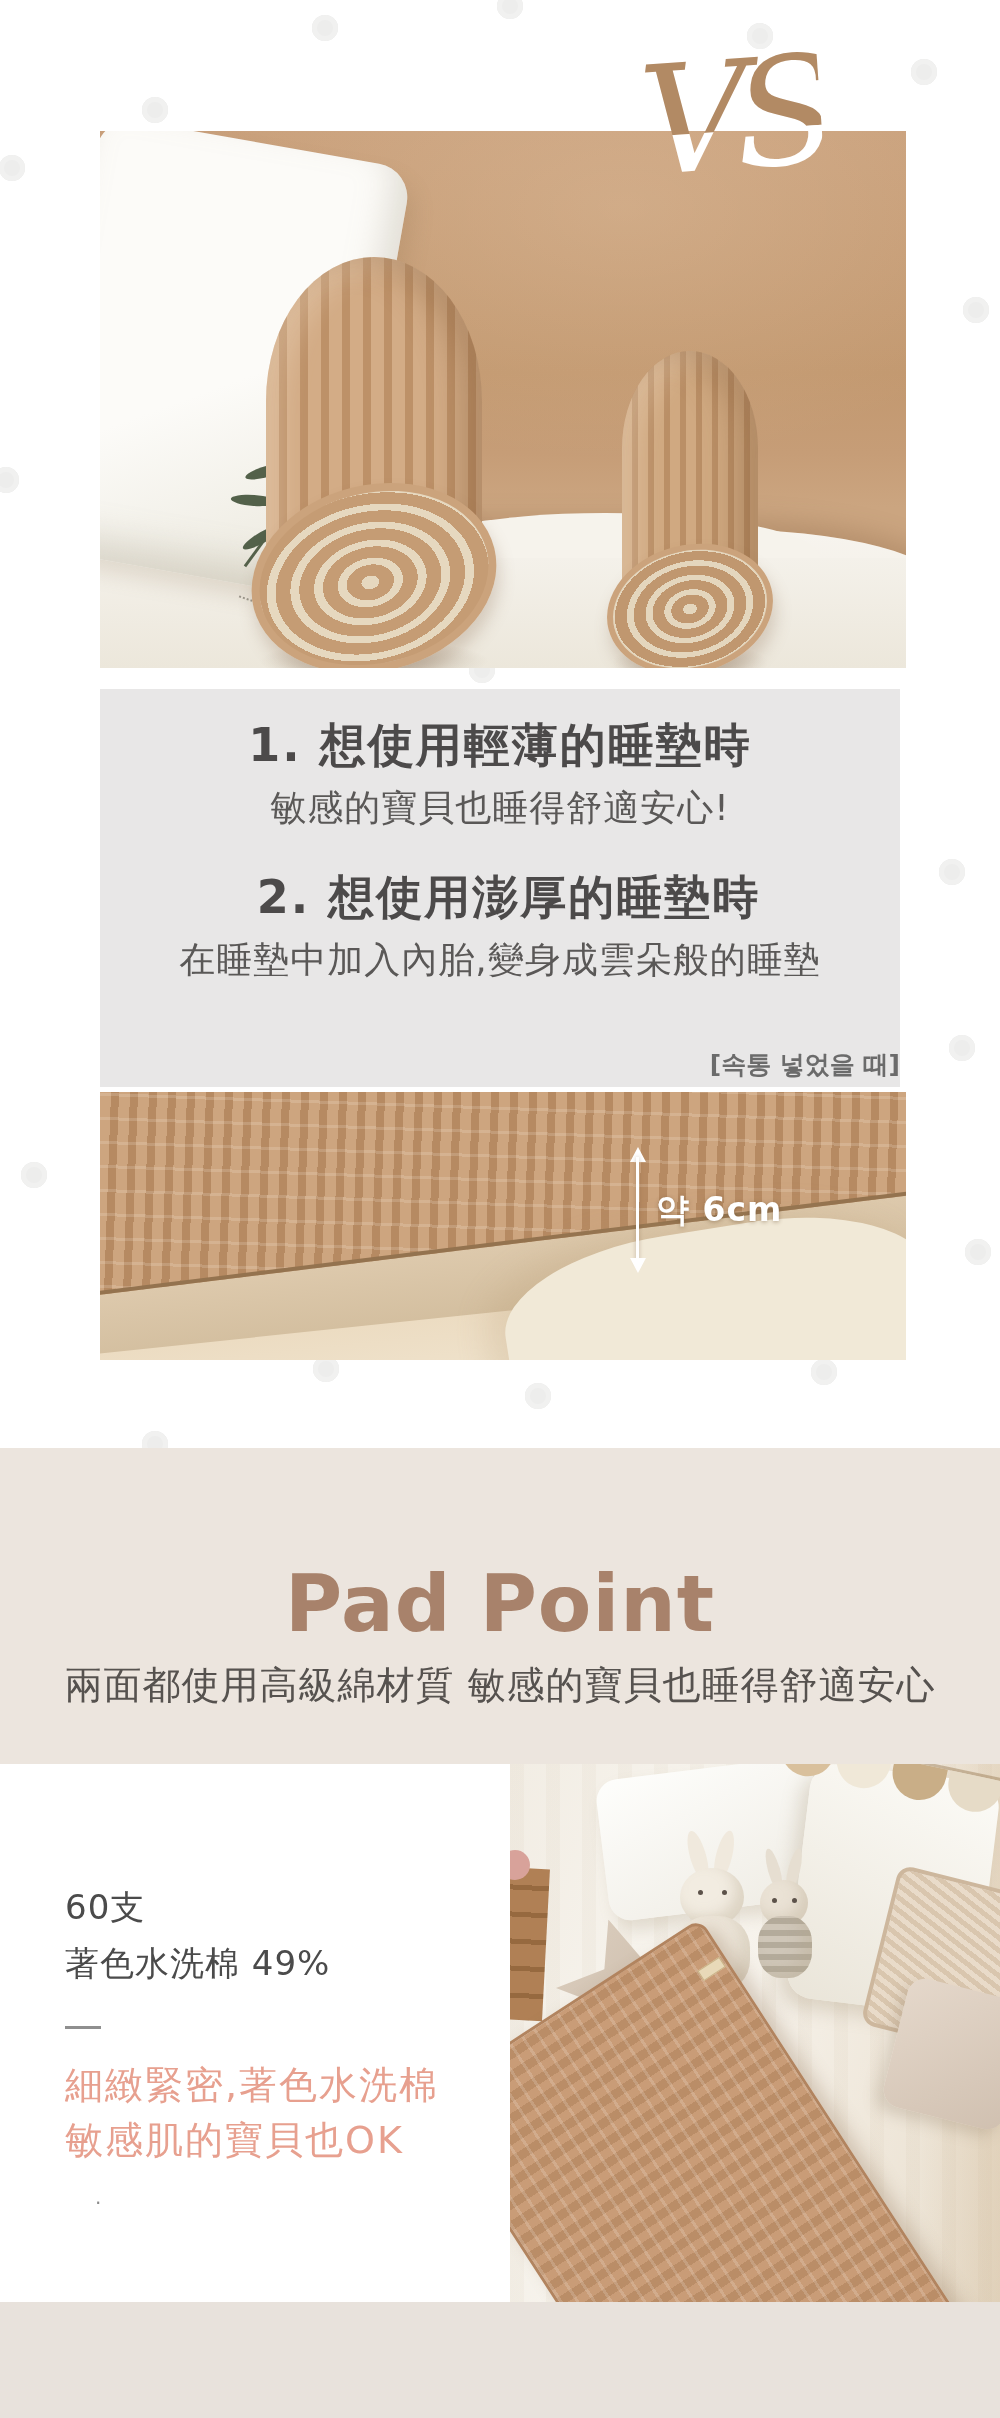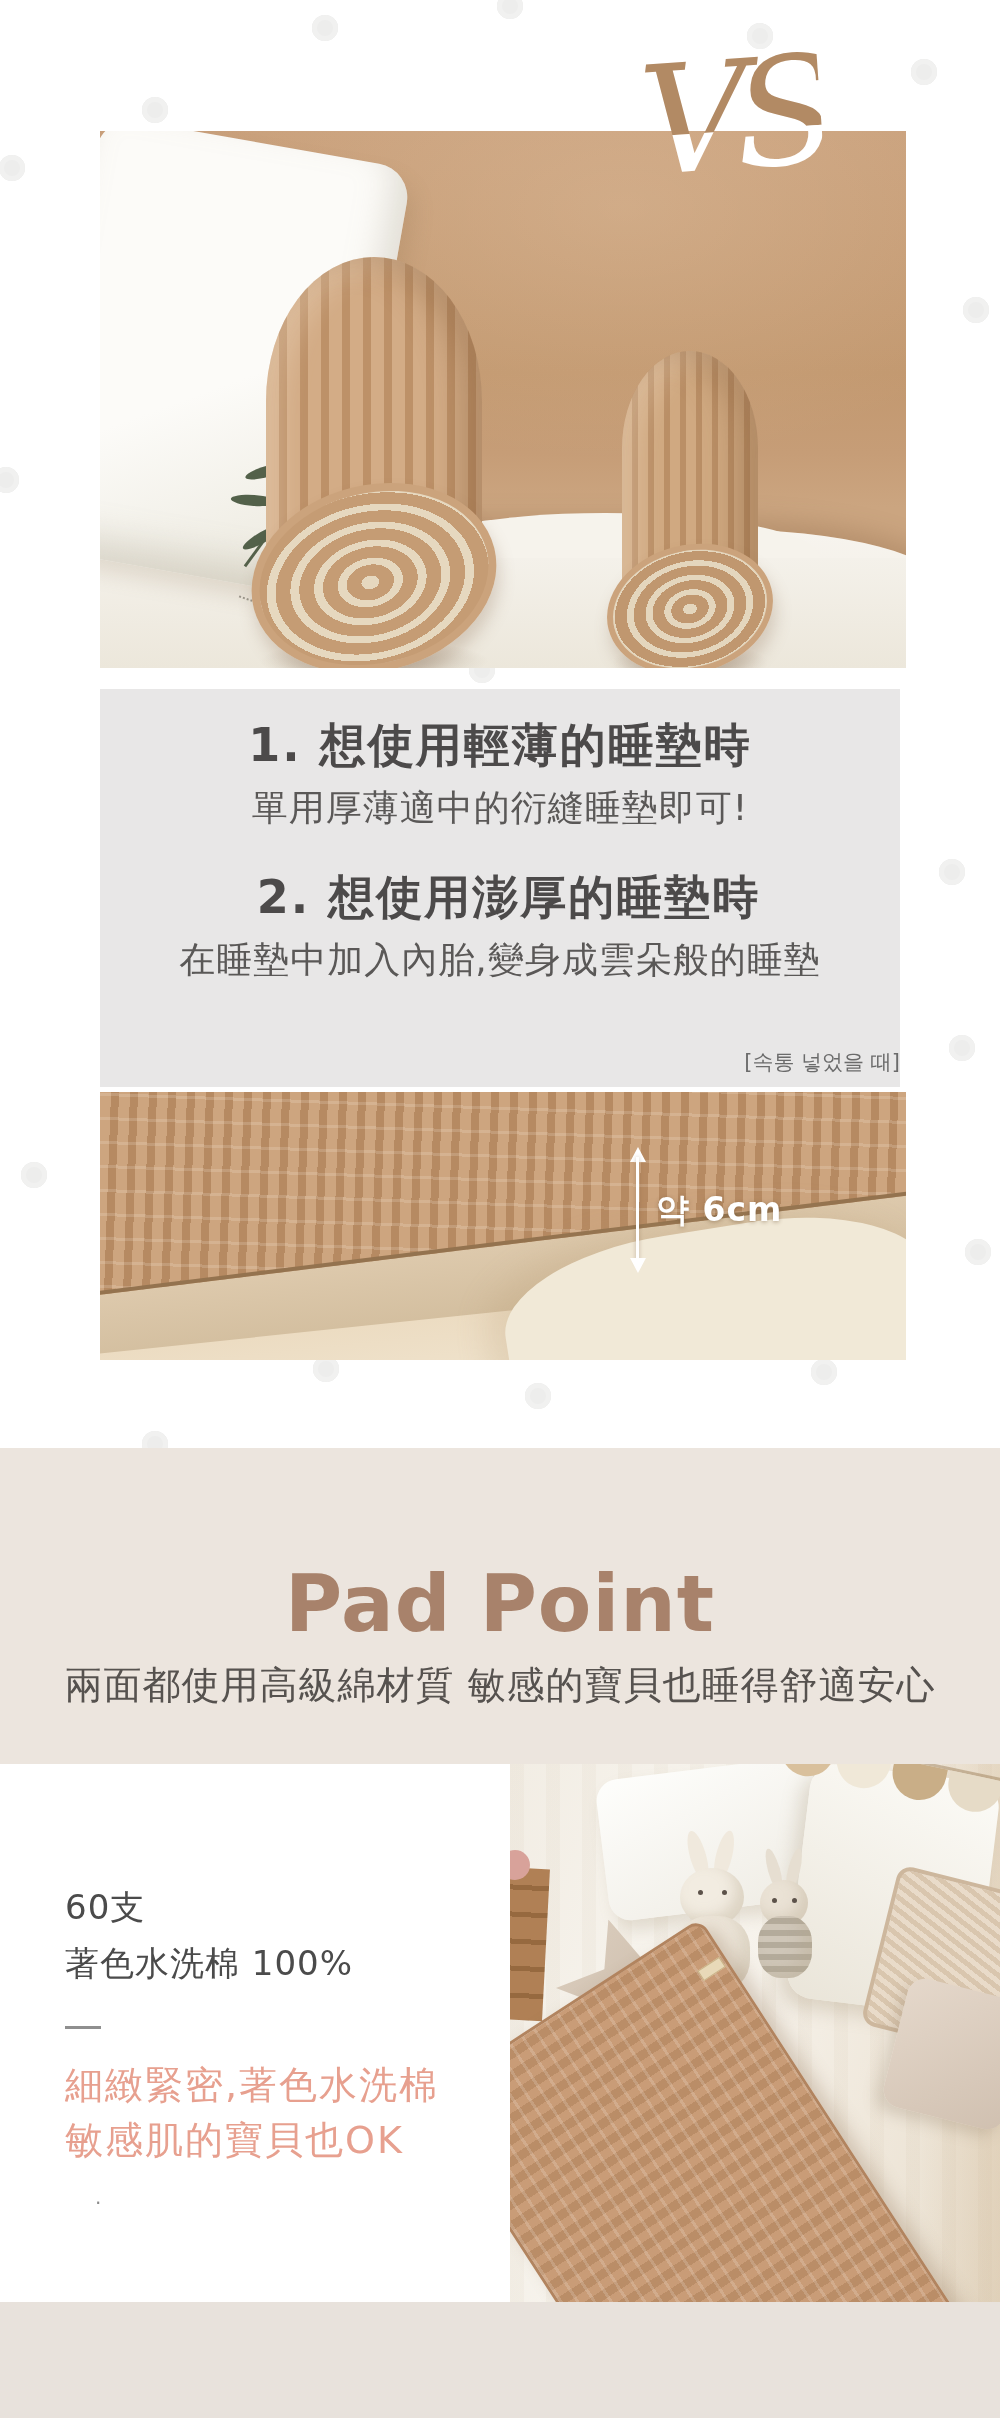--- a/index.html
+++ b/index.html
@@ -72,22 +72,22 @@
 
   
   #comparison-box { position:absolute; left:100px; top:689px; width:800px; height:398px;
     background:#e8e7e7; z-index:2; text-align:center; }
   .cmp-title { margin-top:30px; font-size:46px; line-height:1.15; font-weight:600;
     color:#4c4a4a; letter-spacing:2px; }
   .cmp-desc { margin-top:16px; font-size:36px; line-height:1.1; color:#5a5857; letter-spacing:1px; }
   .cmp-title.second { margin-top:44px;margin-left:17px; }
 
   
-  #korean-caption { position:absolute; right:100px; top:1048px; font-size:21px;
-    color:#6b6b6b; z-index:2; letter-spacing:0px; }
+  #korean-caption { position:absolute; right:100px; top:1048px; font-size:25px;
+    color:#6b6b6b; z-index:2; letter-spacing:0px;font-weight:bold; }
 
   
   #thickness-photo { left:100px; top:1092px; width:806px; height:268px;
     background:
       repeating-linear-gradient(2deg, rgba(255,248,238,.16) 0 3px, rgba(0,0,0,0) 3px 24px),
       repeating-linear-gradient(92deg,#cda57f 0 11px,#b68a62 11px 19px); }
   .thick-side { position:absolute; left:-34px; width:900px; height:112px; top:148px;
     transform:rotate(-7deg);
     background:linear-gradient(180deg,#ddc9ac,#cdb897);
     border-top:4px solid #94734f; box-shadow:0 -7px 0 rgba(230,210,180,.55) inset; }
@@ -245,21 +245,21 @@
     </div>
   </div>
 
   <div id="vs-wrap">
     <div class="vs-text vs-top">VS</div>
     <div class="vs-text vs-bottom">VS</div>
   </div>
 
   <div id="comparison-box">
     <div class="cmp-title">1. 想使用輕薄的睡墊時</div>
-    <div class="cmp-desc">單用厚薄適中的衍縫睡墊即可!</div>
+    <div class="cmp-desc">敏感的寶貝也睡得舒適安心!</div>
     <div class="cmp-title second">2. 想使用澎厚的睡墊時</div>
     <div class="cmp-desc">在睡墊中加入內胎,變身成雲朵般的睡墊</div>
   </div>
 
   <div id="korean-caption">[속통 넣었을 때]</div>
 
   <div id="thickness-photo" class="photo">
     <div class="thick-side"></div>
     <div class="thick-bed"></div>
     <div class="thick-bed-right"></div>
@@ -271,21 +271,21 @@
     <div class="measure-label">약 6cm</div>
   </div>
 
   <div id="padpoint-band">
     <div class="pp-title">Pad Point</div>
     <div class="pp-subtitle">兩面都使用高級綿材質 敏感的寶貝也睡得舒適安心</div>
   </div>
 
   <div id="material-block">
     <div class="mat-line">60支</div>
-    <div class="mat-line fabric">著色水洗棉 100%</div>
+    <div class="mat-line fabric">著色水洗棉 49%</div>
     <div class="mat-divider"></div>
     <div class="mat-note n1">細緻緊密,著色水洗棉</div>
     <div class="mat-note n2">敏感肌的寶貝也OK</div>
     <div class="mat-mark">.</div>
   </div>
 
   <div id="bed-photo" class="photo">
     <div class="ph3-light"></div>
     <div class="crate"></div>
     <div class="plush-ball"></div>

